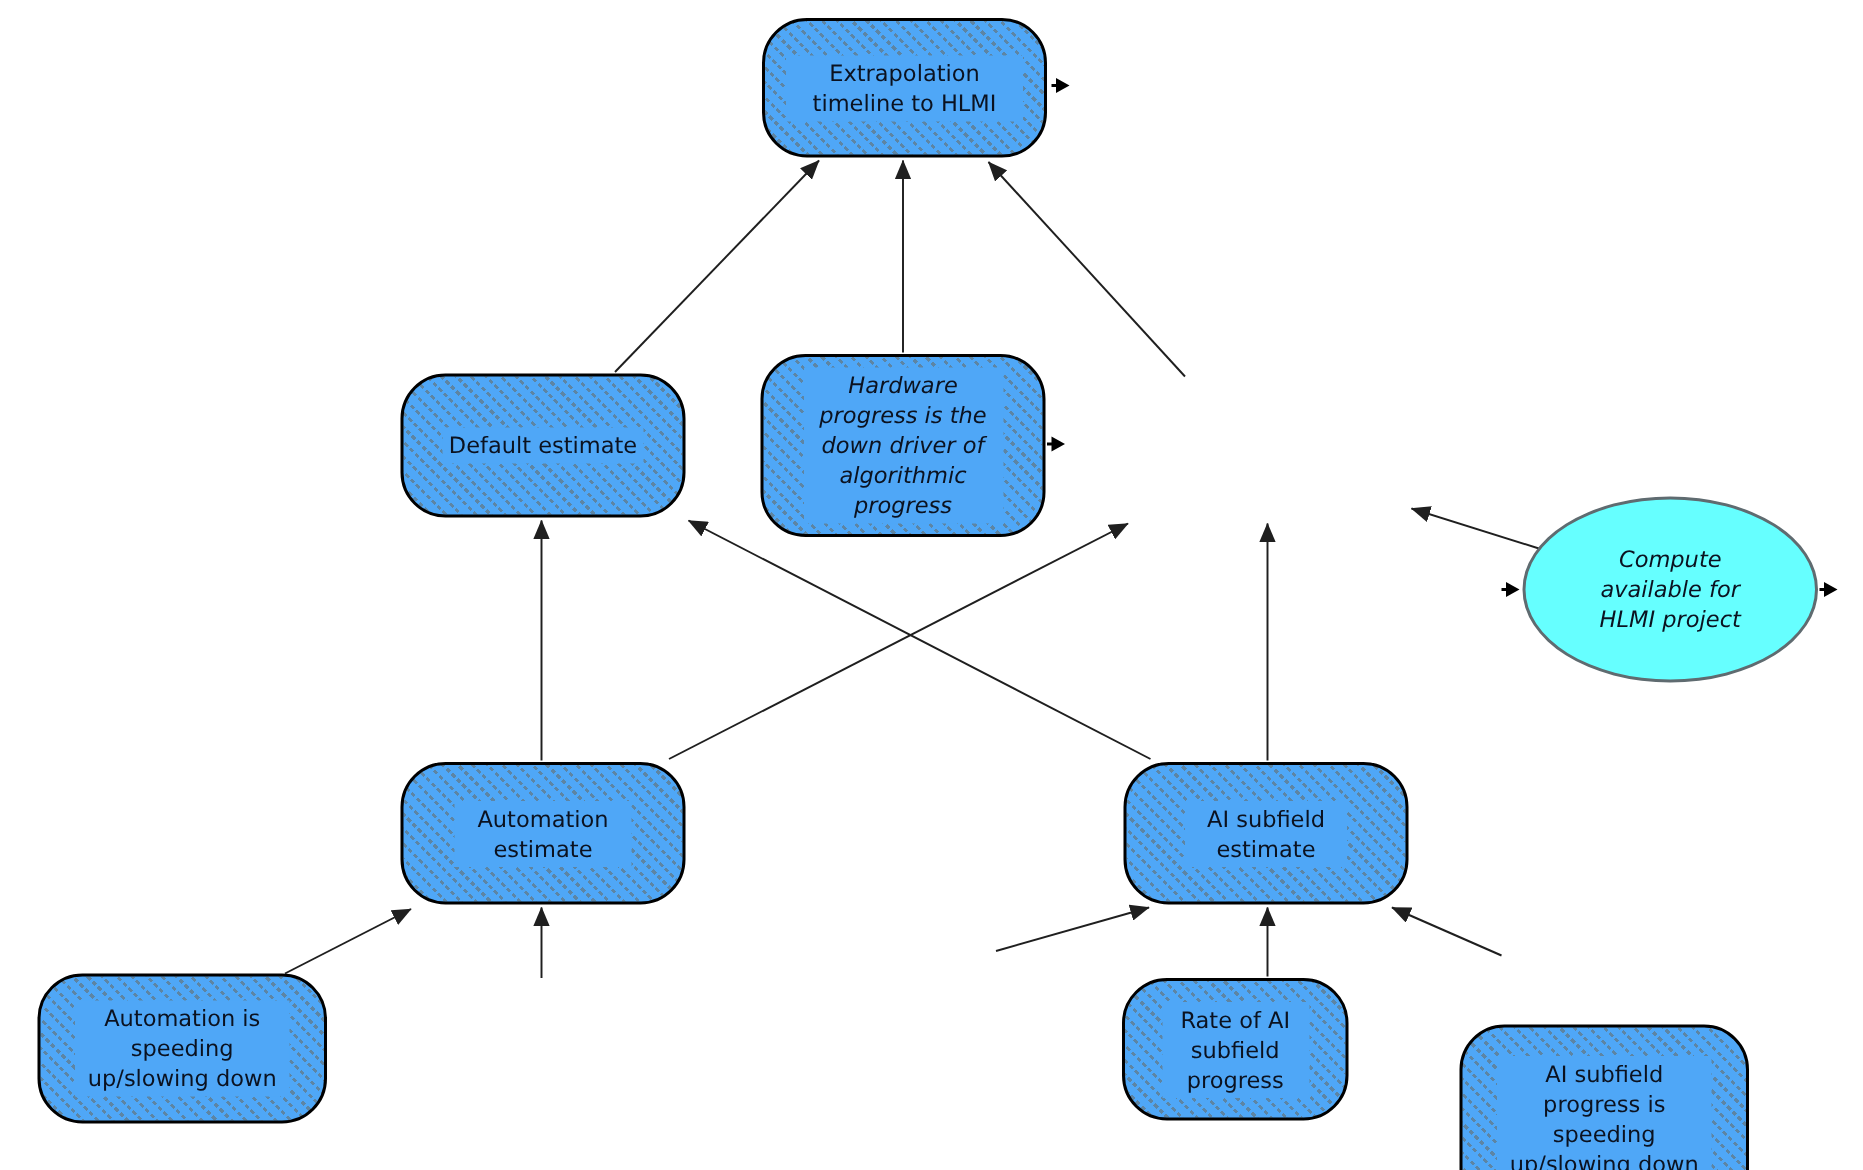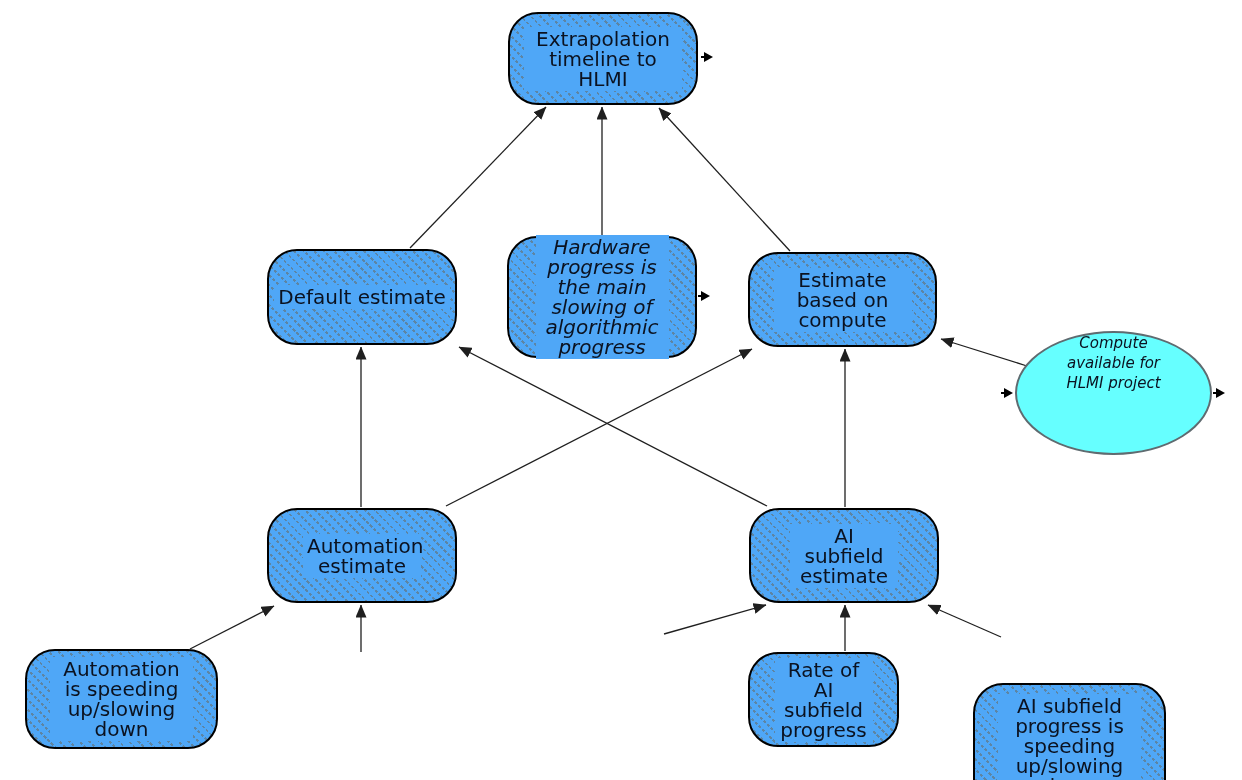--- a/index.html
+++ b/index.html
@@ -19,31 +19,31 @@
     display:flex;align-items:center;justify-content:center;
     background-color:#4fa7f7;
     background-image:
       repeating-linear-gradient(135deg,#4fa7f7 0 2px,rgba(0,0,0,0) 2px 5px),
       repeating-linear-gradient(45deg,rgba(0,0,0,0) 0 5px,#5d85a4 5px 7px);
   }
   .node .label{
     display:inline-block;
     background:#4fa7f7;
     color:#0b1220;
-    font-size:20px;
+    font-size:15px;
     line-height:20px;
     text-align:center;
     padding:2px 4px;
   }
   .ellipse{
     position:absolute;
     box-sizing:border-box;
     border:2px solid #5f6b70;
     border-radius:50%;
-    display:flex;align-items:flex-start;justify-content:center;
+    display:flex;align-items:center;justify-content:center;
     background:#66ffff;
   }
   .ellipse .label{
     display:inline-block;
     background:transparent;
     color:#0b1220;
     font-size:15px;
     line-height:20px;
     text-align:center;
   }
@@ -95,26 +95,23 @@
 
   <div class="node" style="left:508px;top:12px;width:190px;height:93px;">
     <span class="label" style="max-width:150px;">Extrapolation timeline to HLMI</span>
   </div>
 
   <div class="node" style="left:267px;top:249px;width:190px;height:96px;">
     <span class="label">Default estimate</span>
   </div>
 
   <div class="node italic" style="left:507px;top:236px;width:190px;height:122px;">
-    <span class="label" style="max-width:125px;">Hardware progress is the main slowing of algorithmic progress</span>
+    <span class="label" style="max-width:125px;">Hardware progress is the down driver of algorithmic progress</span>
   </div>
 
-  <div class="node" style="left:748px;top:252px;width:189px;height:95px;">
-    <span class="label" style="max-width:130px;">Estimate based on compute</span>
-  </div>
 
   <div class="ellipse italic" style="left:1015px;top:331px;width:197px;height:124px;">
     <span class="label" style="max-width:110px;">Compute available for HLMI project</span>
   </div>
 
   <div class="node" style="left:749px;top:508px;width:190px;height:95px;">
     <span class="label" style="max-width:100px;">AI subfield estimate</span>
   </div>
 
   <div class="node" style="left:267px;top:508px;width:190px;height:95px;">

